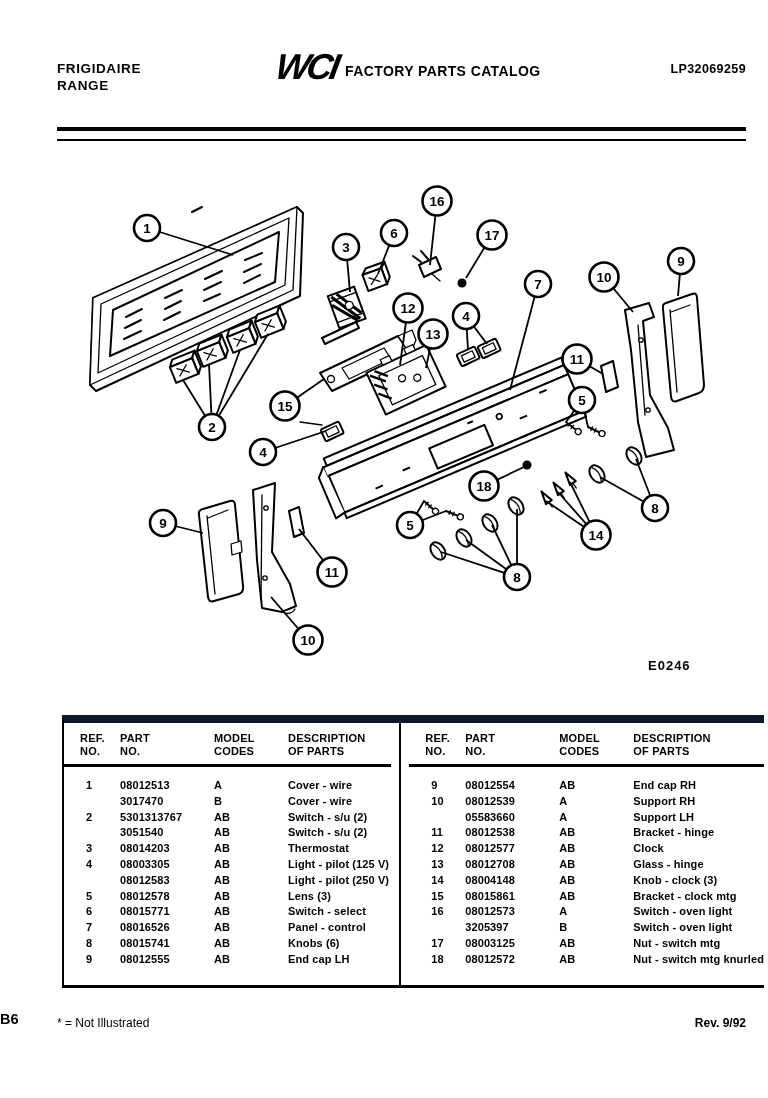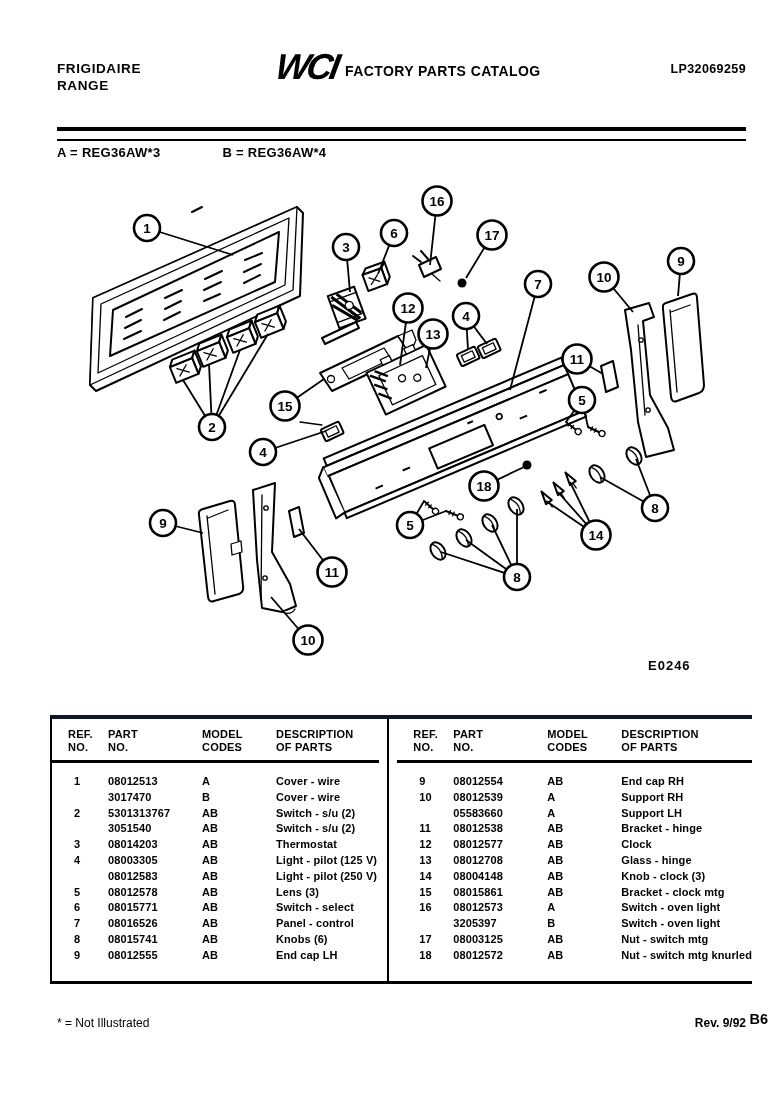--- a/index.html
+++ b/index.html
@@ -21,57 +21,53 @@
   .diagram{position:absolute;left:0;top:160px;width:768px;height:545px;}
   .part{fill:#fff;stroke:#000;stroke-width:2;stroke-linejoin:round;stroke-linecap:round;}
   .thin{stroke-width:1.3;}
   .dash{stroke:#000;stroke-width:2;stroke-linecap:round;}
   .leader{stroke:#000;stroke-width:1.8;}
   .bubble{fill:#fff;stroke:#000;stroke-width:2.6;}
   .bubble-num{font:800 13.5px "Liberation Sans",sans-serif;text-anchor:middle;fill:#000;}
   .figcode{font:800 13px "Liberation Sans",sans-serif;fill:#000;letter-spacing:1px;}
   
   .table-wrap{
-    position:absolute;left:50px;top:715px;width:700px;height:262px;
-    border-top:4px solid #0f172a;border-bottom:3px solid #000;border-left:2px solid #000;
+    position:absolute;left:62px;top:715px;width:700px;height:262px;
+    border-top:8px solid #0f172a;border-bottom:3px solid #000;border-left:2px solid #000;
     display:flex;
     gap:8px;
   }
   .table-half{flex:1 1 50%;display:flex;flex-direction:column;}
   .table-divider{width:2px;background:#000;}
   .thead{display:grid;grid-template-columns:40px 94px 74px 1fr;padding:9px 0 6px 16px;border-bottom:3px solid #000;
          font-size:11px;line-height:13px;letter-spacing:.2px;}
   .tbody{padding:12px 0 0 16px;}
   .trow{display:grid;grid-template-columns:40px 94px 74px 1fr;height:15.8px;font-size:11px;letter-spacing:.1px;}
   .tc{white-space:nowrap;overflow:visible;}
   .tc-ref{padding-left:6px;}
   
   .foot-note{position:absolute;left:57px;top:1016px;font-size:12px;font-weight:400;}
-  .foot-page{position:absolute;left:0;width:768px;top:1011px;text-align:right;font-size:14.5px;font-weight:800;}
+  .foot-page{position:absolute;left:0;width:768px;top:1011px;text-align:left;font-size:14.5px;font-weight:800;}
   .foot-rev{position:absolute;right:22px;top:1016px;font-size:12px;font-weight:800;}
 </style>
 </head>
 <body>
 
 <div class="page">
 
   <div class="brand">
     <div>FRIGIDAIRE</div>
     <div>RANGE</div>
   </div>
   <div class="logo-wrap">
     <span class="wci">WCI</span>
     <span class="catalog-title">FACTORY PARTS CATALOG</span>
   </div>
   <div class="doc-number">LP32069259</div>
   <div class="top-rule"></div>
-  <div class="models">
-    <span>A = REG36AW*3</span>
-    <span>B = REG36AW*4</span>
-  </div>
 
   <svg class="diagram" viewBox="0 0 768 545">
 
     <g>
       <polygon class="part" points="93,138 297,47 303,53 300,136 96,231 90,225"></polygon>
       <polygon class="part thin" points="93,138 297,47 293,130 90,225"></polygon>
       <polygon class="part thin" points="101,144 289,58 285,125 98,213"></polygon>
       <polygon class="part" points="113,150 279,72 275,122 110,196" fill="none"></polygon>
       <g>
         <line class="dash" x1="126" y1="157" x2="142" y2="149"></line>

